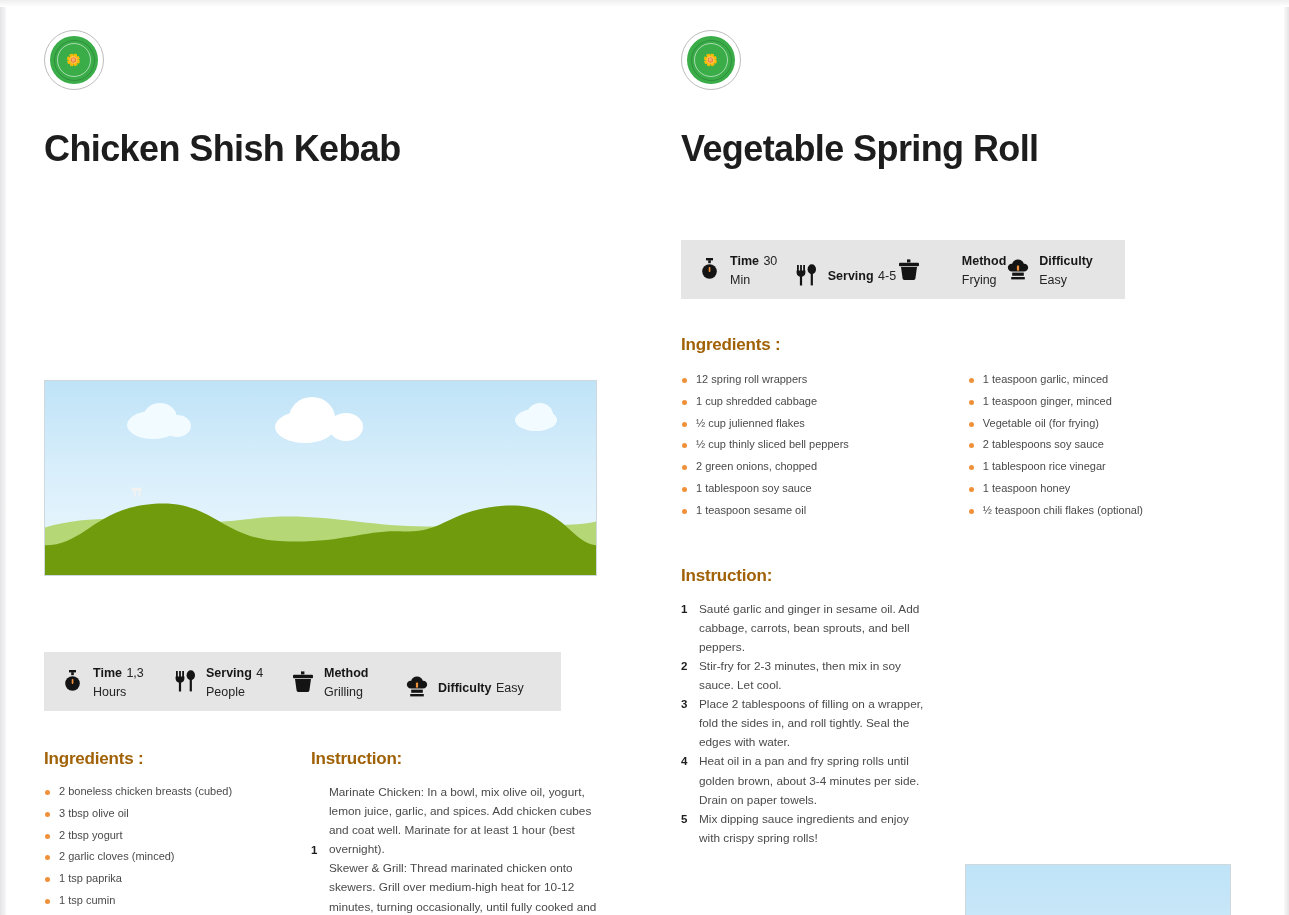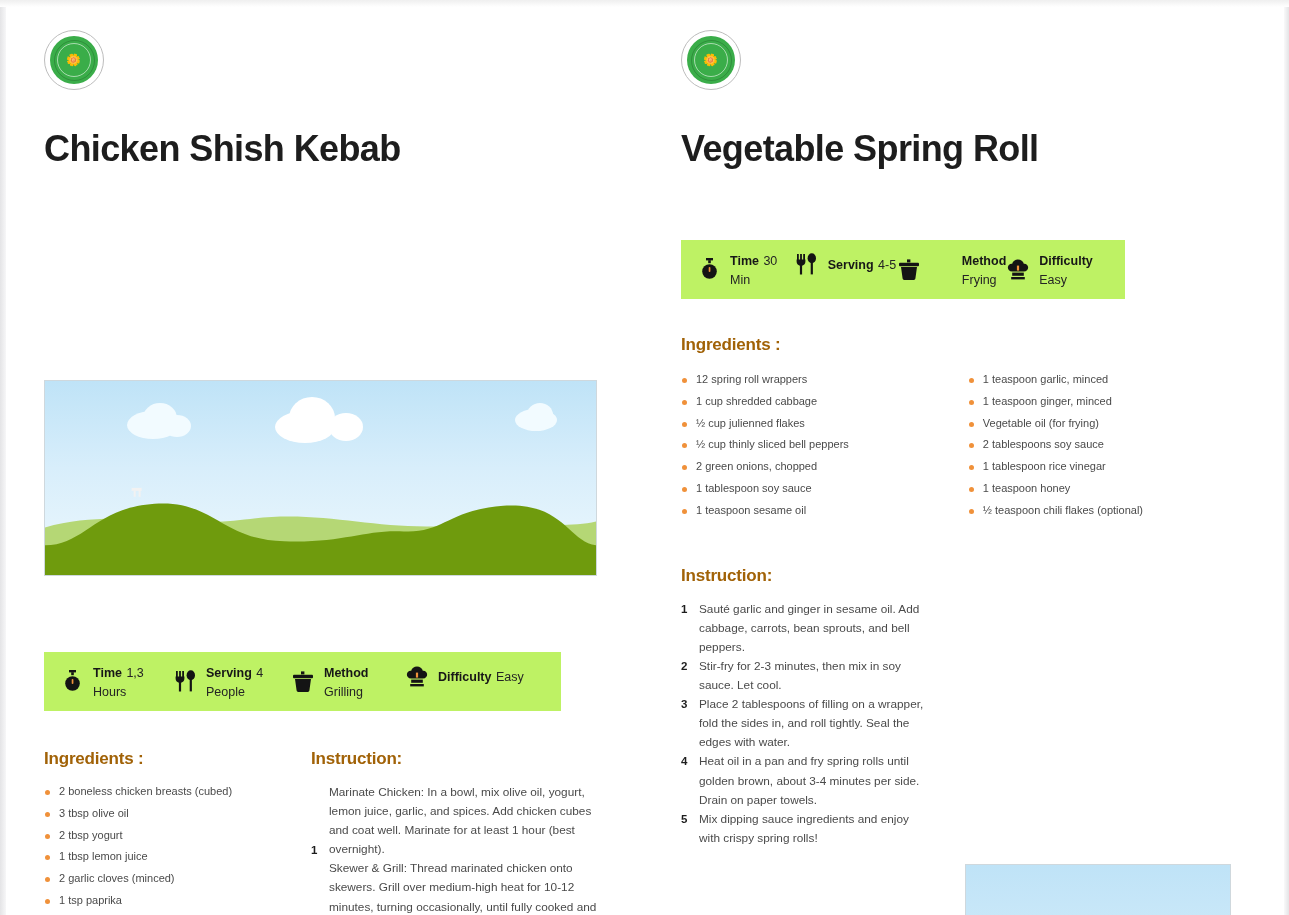--- a/index.html
+++ b/index.html
@@ -59,22 +59,22 @@
   .photo{ position:relative; overflow:hidden; border:1px solid #cfd8dd;
           background:#cfe9f7; z-index:2; }
   .sky{ position:absolute; inset:0;
         background:linear-gradient(180deg,#bfe3f7 0%,#d8eefb 45%,#edf8fd 100%); }
   .cloud{ position:absolute; background:#fff; border-radius:50%; }
   .cloud.faint{ background:#f2fbff; }
 
   
   .infobar-wrap{ position:relative; }
   .infobar{
-    position:relative; z-index:2; background:#bef264;
-    display:flex; align-items:flex-start; padding:11px 16px;
+    position:relative; z-index:2; background:#e5e5e5;
+    display:flex; align-items:flex-end; padding:11px 16px;
   }
   .ib-item{ display:flex; align-items:center; gap:9px; }
   .ib-ico{ width:24px; height:26px; flex:0 0 24px; display:flex;
            align-items:center; justify-content:center; }
   .ib-ico svg{ display:block; }
   .ib-text .k{ font-size:12.5px; font-weight:800; color:#171717; line-height:1.25; }
   .ib-text .v{ font-size:12.5px; font-weight:400; color:#242424; line-height:1.3; }
 
   
   ul.ingredients{ list-style:none; }
@@ -220,21 +220,20 @@
         </div>
       </div>
 
       <div class="cols" style="margin-top:38px;">
         <div style="width:290px;">
           <h2 class="section">Ingredients :</h2>
           <ul class="ingredients" style="margin-top:14px;">
               <li>2 boneless chicken breasts (cubed)</li>
               <li>3 tbsp olive oil</li>
               <li>2 tbsp yogurt</li>
-              <li>1 tbsp lemon juice</li>
               <li>2 garlic cloves (minced)</li>
               <li>1 tsp paprika</li>
               <li>1 tsp cumin</li>
             </ul>
         </div>
         <div style="width:315px;">
           <h2 class="section">Instruction:</h2>
           <ol class="steps bottom-num" style="margin-top:14px;">
               <li>Marinate Chicken: In a bowl, mix olive oil, yogurt, lemon juice, garlic, and spices. Add chicken cubes and coat well. Marinate for at least 1 hour (best overnight).</li>
               <li>Skewer &amp; Grill: Thread marinated chicken onto skewers. Grill over medium-high heat for 10-12 minutes, turning occasionally, until fully cooked and charred.</li>

